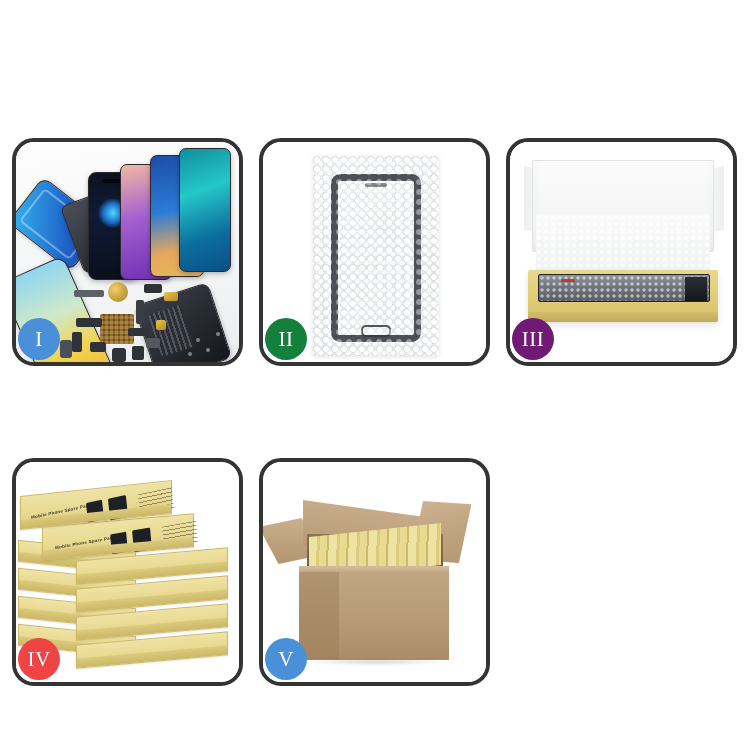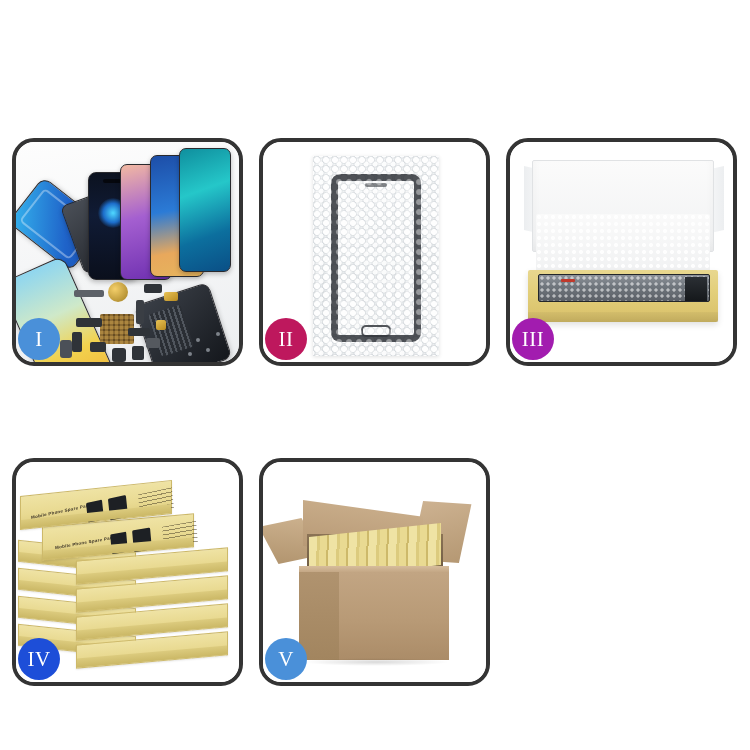--- a/index.html
+++ b/index.html
@@ -323,38 +323,38 @@
         </div>
     </div>
 
     <div class="panel">
       <div class="panel-photo scene-bubble">
         <div class="bubble-sheet">
           <div class="bubble-frame"></div>
           <div class="bubble-overlay"></div>
         </div>
       </div>
-      <div class="badge" style="background:#be185d">
+      <div class="badge" style="background:#15803d">
           <span>II</span>
         </div>
     </div>
 
     <div class="panel">
       <div class="panel-photo scene-openbox">
         <div class="ob-flapL"></div>
         <div class="ob-flapR"></div>
         <div class="ob-lid-back"></div>
         <div class="ob-foam"></div>
         <div class="ob-tray">
           <div class="ob-screen">
               <div class="ob-redmark"></div>
             </div>
         </div>
       </div>
-      <div class="badge" style="background:#a21caf">
+      <div class="badge" style="background:#701a75">
           <span>III</span>
         </div>
     </div>
 
     <div class="panel">
       <div class="panel-photo scene-stack">
 
         <div class="sb" style="left:2px;top:168px;width:118px;height:22px;transform:skewY(6deg)">
             <div class="side"></div>
           </div>
@@ -390,21 +390,21 @@
         </div>
 
         <div class="sb" style="left:4px;top:26px;width:152px;height:34px;transform:skewY(-6deg);">
           <div class="sb-label" style="left:10px;top:16px;transform:rotate(-6deg)">Mobile Phone Spare Parts</div>
           <div class="sb-thumb" style="left:66px;top:12px;width:16px;height:20px;transform:rotate(-6deg)"></div>
           <div class="sb-thumb" style="left:88px;top:10px;width:18px;height:22px;transform:rotate(-6deg)"></div>
           <div class="sb-lines" style="left:118px;top:8px;transform:rotate(-6deg)"></div>
           <div class="side"></div>
         </div>
       </div>
-      <div class="badge" style="background:#1d4ed8">
+      <div class="badge" style="background:#ef4444">
           <span>IV</span>
         </div>
     </div>
 
     <div class="panel">
       <div class="panel-photo scene-carton">
         <div class="ct-flap-left"></div>
         <div class="ct-flap-right"></div>
         <div class="ct-flap-back"></div>
         <div class="ct-inner"></div>

